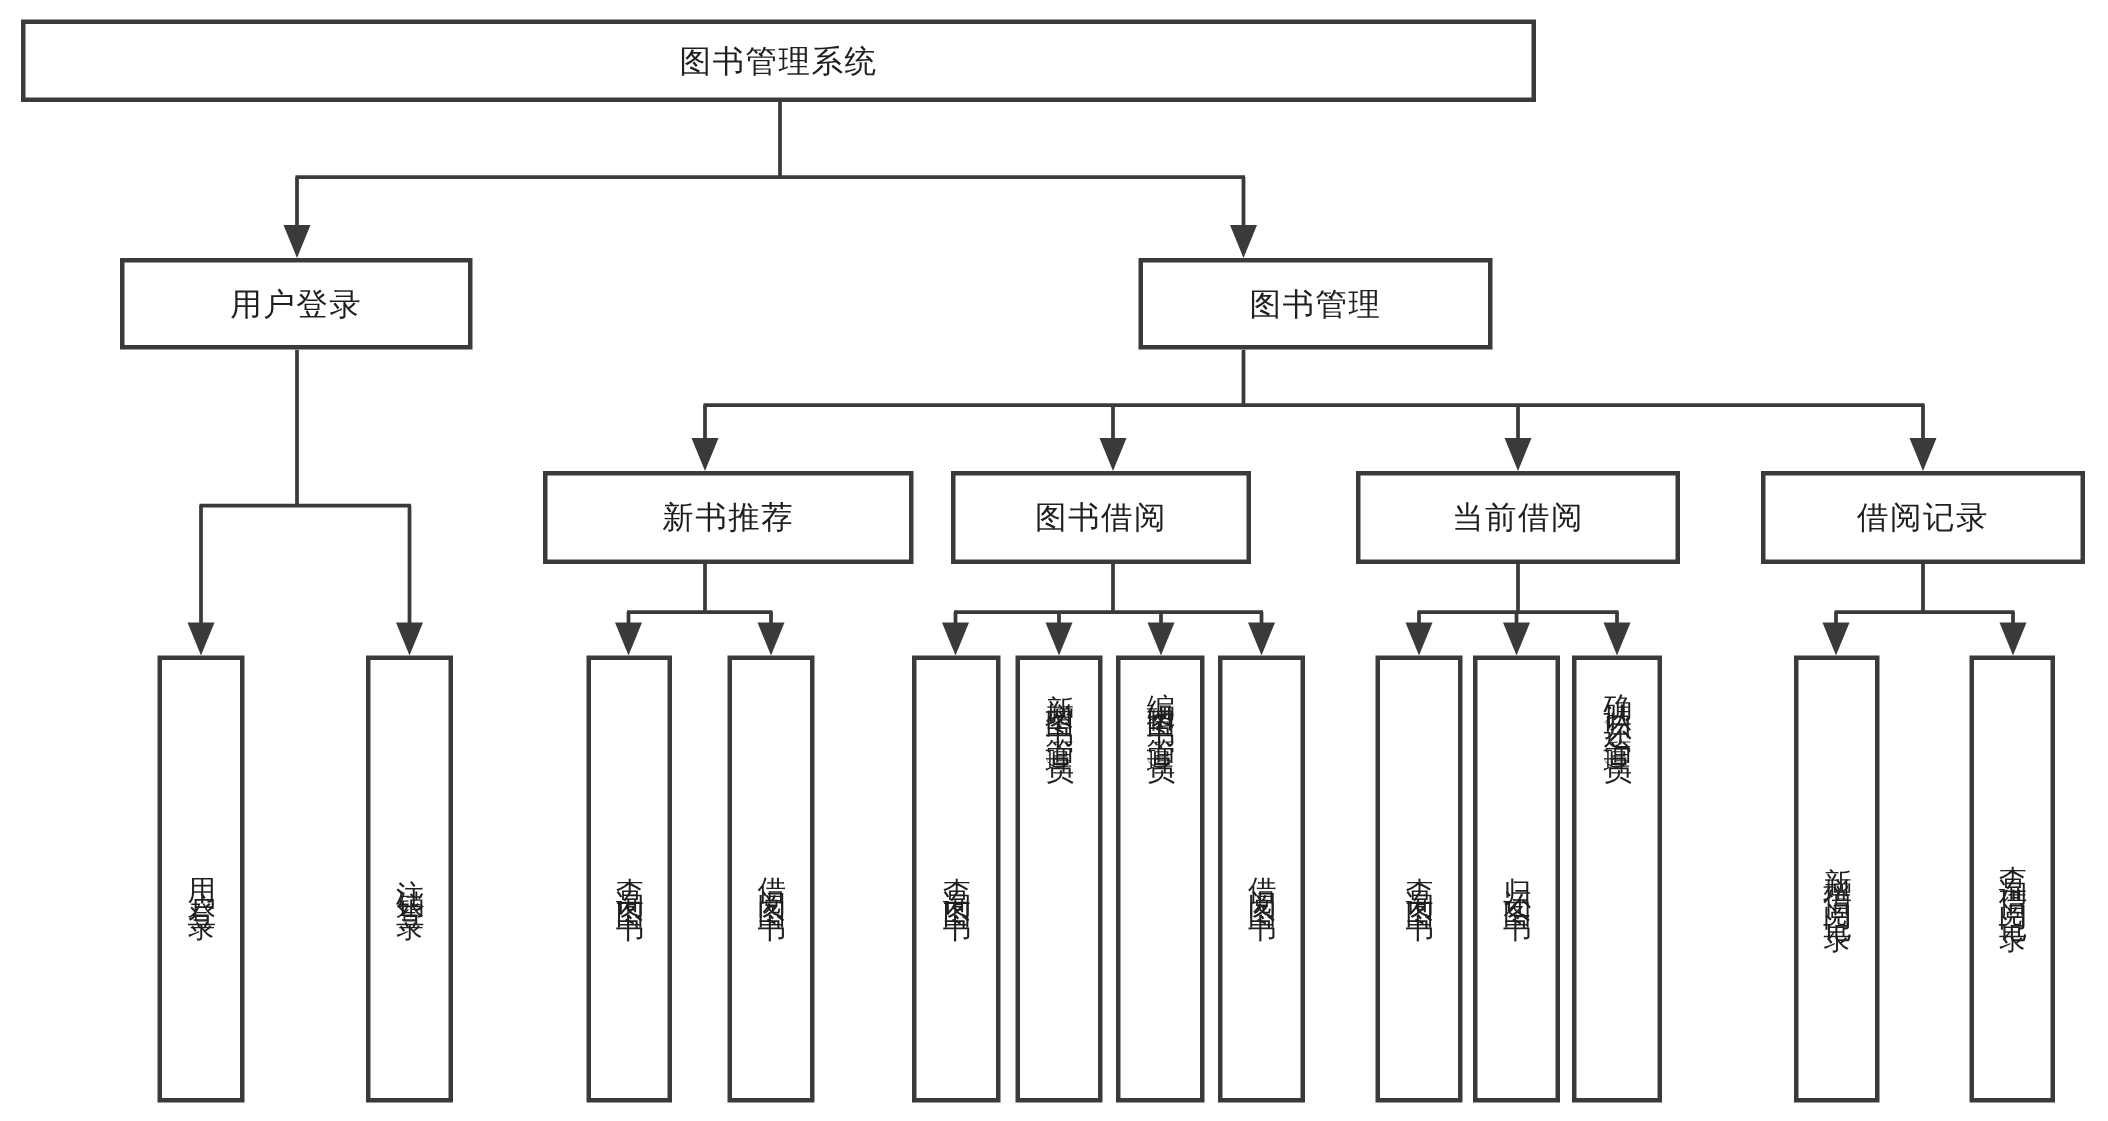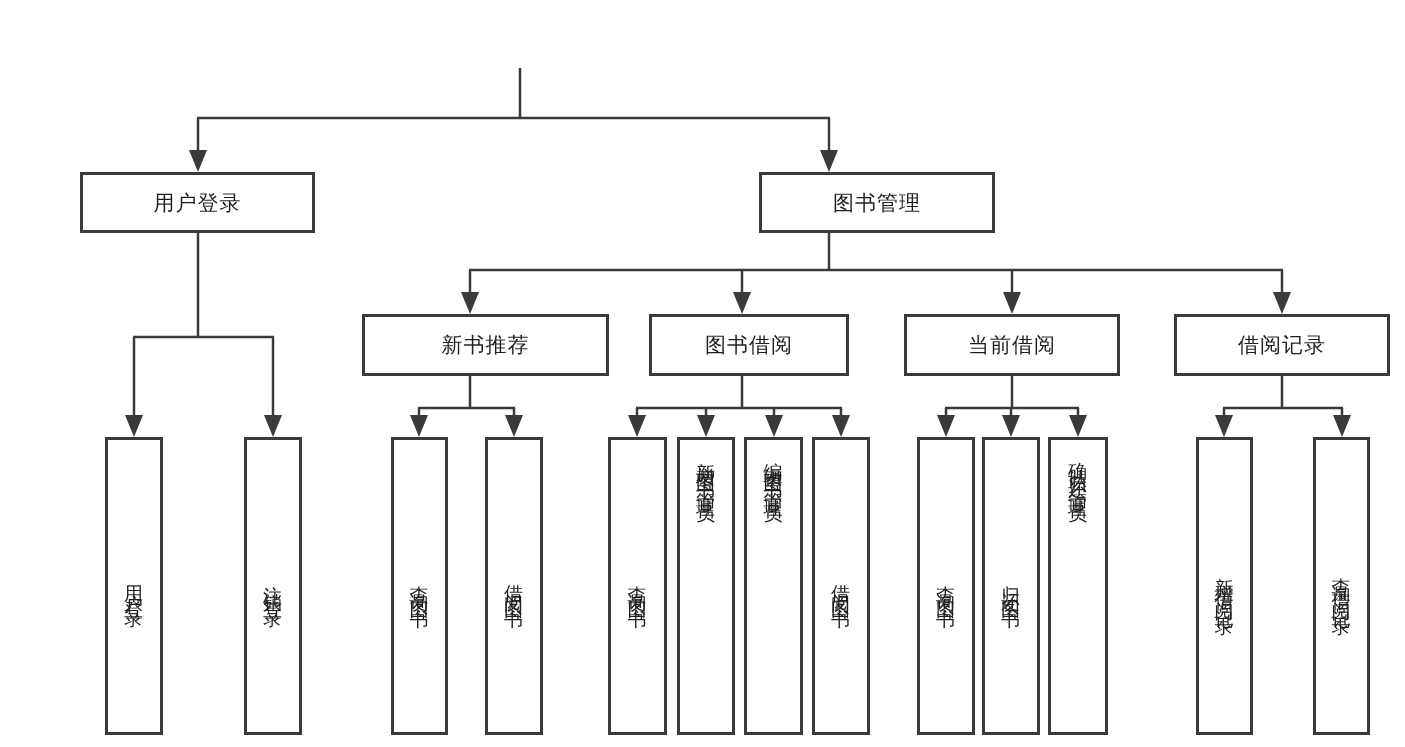--- a/index.html
+++ b/index.html
@@ -124,26 +124,27 @@
       <polygon points="765,415 783,415 774,437"></polygon>
       <polygon points="832,415 850,415 841,437"></polygon>
       <polygon points="937,415 955,415 946,437"></polygon>
       <polygon points="1002,415 1020,415 1011,437"></polygon>
       <polygon points="1069,415 1087,415 1078,437"></polygon>
       <polygon points="1215,415 1233,415 1224,437"></polygon>
       <polygon points="1333,415 1351,415 1342,437"></polygon>
     </g>
   </svg>
 
+  <div class="node h-node" style="left:14px; top:13px; width:1010px; height:55px;">图书管理系统</div>
 
   <div class="node h-node" style="left:80px; top:172px; width:235px; height:61px;">用户登录</div>
   <div class="node h-node" style="left:711px; top:172px; width:236px; height:61px;margin-left:48px;">图书管理</div>
 
   <div class="node h-node" style="left:362px; top:314px; width:247px; height:62px;">新书推荐</div>
-  <div class="node h-node" style="left:634px; top:314px; width:200px; height:62px;margin-left:15px;">图书借阅</div>
+  <div class="node h-node" style="left:634px; top:314px; width:200px; height:62px;">图书借阅</div>
   <div class="node h-node" style="left:904px; top:314px; width:216px; height:62px;">当前借阅</div>
   <div class="node h-node" style="left:1174px; top:314px; width:216px; height:62px;">借阅记录</div>
 
   <div class="node v-node" style="left:105px; top:437px; width:58px; height:298px;">用户登录</div>
   <div class="node v-node" style="left:244px; top:437px; width:58px; height:298px;">注销登录</div>
 
   <div class="node v-node" style="left:391px; top:437px; width:57px; height:298px;">查询图书</div>
   <div class="node v-node" style="left:485px; top:437px; width:58px; height:298px;">借阅图书</div>
 
   <div class="node v-node" style="left:608px; top:437px; width:59px; height:298px;">查询图书</div>

